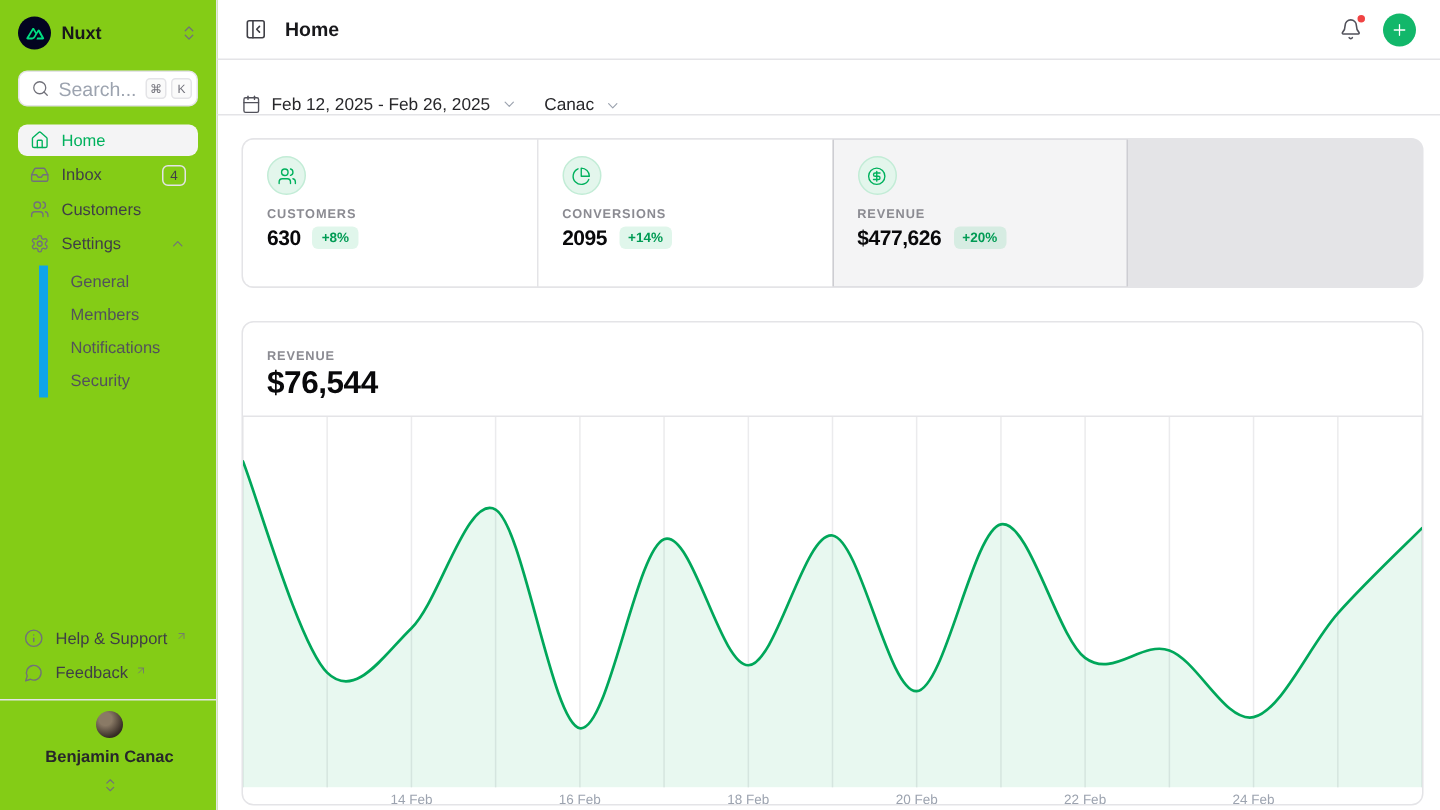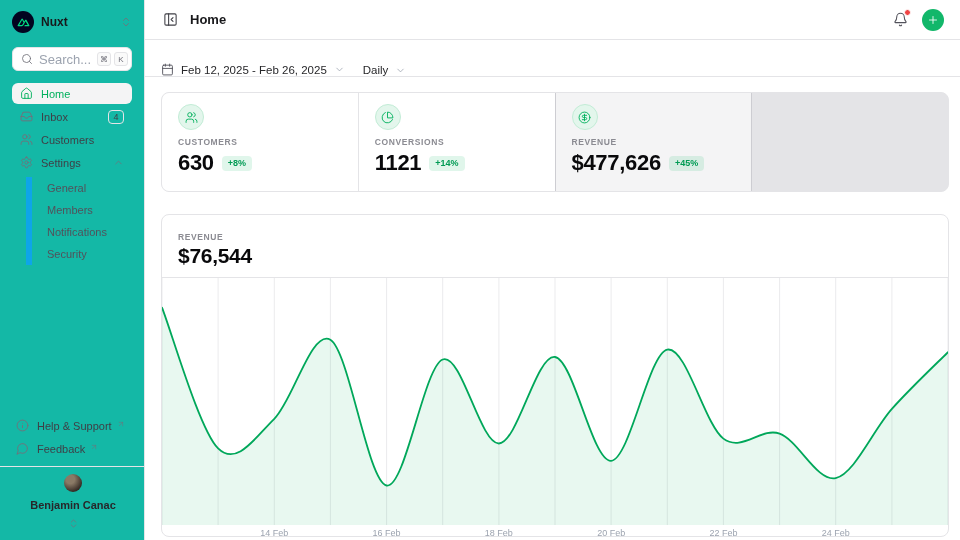--- a/index.html
+++ b/index.html
@@ -3,21 +3,21 @@
 <meta charset="utf-8">
 <style>
   * { margin:0; padding:0; box-sizing:border-box; }
   html,body { width:960px; height:540px; overflow:hidden; background:#fff;
     font-family:"Liberation Sans", sans-serif; color:#18181b; }
   svg { stroke:currentColor; fill:none; stroke-width:1.7; stroke-linecap:round; stroke-linejoin:round; flex:none; }
   .app { display:flex; width:960px; height:540px; }
 
   
   .sidebar { width:145px; border-right:1px solid #e4e4e7; display:flex; flex-direction:column;
-    padding:10px 12px 6px 12px; background:#14b8a6; }
+    padding:10px 12px 6px 12px; background:#84cc16; }
   .ws { display:flex; align-items:center; gap:7px; height:24px; margin-bottom:13px; cursor:pointer; }
   .logo { width:22px; height:22px; border-radius:50%; background:#020420; display:flex; align-items:center; justify-content:center; }
   .ws-name { font-size:12px; font-weight:700; flex:1; }
   .dim { color:#71717a; }
   .search { display:flex; align-items:center; gap:6px; height:24px; border:1px solid #e4e4e7;
     border-radius:6px; padding:0 5px 0 8px; color:#71717a; margin-bottom:12px; cursor:text; background:#fff; }
   .search .ph { flex:1; font-size:13px; color:#9ca3af; }
   .kbds { display:flex; gap:3px; }
   kbd { display:inline-flex; align-items:center; justify-content:center; min-width:14px; height:14px;
     border:1px solid #e4e4e7; border-radius:3px; background:#fafafa; font-family:"Liberation Sans",sans-serif;
@@ -70,21 +70,21 @@
 
   
   .stats { display:grid; grid-template-columns:repeat(4,1fr); gap:1px; background:#e4e4e7;
     border:1px solid #e4e4e7; border-radius:8px; overflow:hidden; height:100px; margin-bottom:22px; }
   .stat { background:#fff; padding:11px 16px 10px; cursor:pointer; position:relative; }
   .stat.selected { background:#f4f4f5; box-shadow:0 0 0 1px #cdcdd2; z-index:1; }
   .stat-ic { width:26px; height:26px; border-radius:50%; background:#e3f6ec; border:1px solid #c2ecd6;
     display:flex; align-items:center; justify-content:center; color:#00b15d; }
   .stat-label { margin-top:7px; font-size:8.5px; font-weight:600; letter-spacing:.6px; color:#8b8b92; }
   .stat-vrow { margin-top:3px; display:flex; align-items:center; gap:8px; }
-  .stat-value { font-size:22px; font-weight:700; color:#09090b; letter-spacing:-.3px; }
+  .stat-value { font-size:14px; font-weight:700; color:#09090b; letter-spacing:-.3px; }
   .delta { font-size:9px; font-weight:600; color:#009b54; background:rgba(0,177,93,.12);
     border-radius:4px; padding:2.5px 6px; }
 
   
   .chart-card { border:1px solid #e4e4e7; border-radius:8px; height:323px; overflow:hidden; background:#fff; }
   .chart-head { padding:10px 16px 9px; border-bottom:1px solid #e4e4e7; }
   .chart-value { margin-top:2px; font-size:21px; font-weight:700; color:#09090b; letter-spacing:-.3px; }
   .plot { position:relative; height:247px; }
   .plot svg { display:block; stroke:none; }
   .xaxis { position:relative; height:17px; }
@@ -237,21 +237,21 @@
             <path d="M16 2v4"></path>
             <rect x="3" y="4" width="18" height="18" rx="2"></rect>
             <path d="M3 10h18"></path>
           </svg>
         <span>Feb 12, 2025 - Feb 26, 2025</span>
         <svg class="chev" width="11" height="11" viewBox="0 0 24 24">
             <path d="m6 9 6 6 6-6"></path>
           </svg>
       </button>
       <button class="tb-btn">
-        <span>Daily</span>
+        <span>Canac</span>
         <svg class="chev" width="11" height="11" viewBox="0 0 24 24">
             <path d="m6 9 6 6 6-6"></path>
           </svg>
       </button>
     </div>
 
     <div class="content">
 
       <section class="stats">
         <div class="stat">
@@ -271,36 +271,36 @@
         </div>
         <div class="stat">
           <span class="stat-ic">
               <svg width="13" height="13" viewBox="0 0 24 24">
                 <path d="M21.21 15.89A10 10 0 1 1 8 2.83"></path>
                 <path d="M22 12A10 10 0 0 0 12 2v10z"></path>
               </svg>
             </span>
           <div class="stat-label">CONVERSIONS</div>
           <div class="stat-vrow">
-              <span class="stat-value">1121</span>
+              <span class="stat-value">2095</span>
               <span class="delta">+14%</span>
             </div>
         </div>
         <div class="stat selected">
           <span class="stat-ic">
               <svg width="13" height="13" viewBox="0 0 24 24">
                 <circle cx="12" cy="12" r="10"></circle>
                 <path d="M16 8h-6a2 2 0 1 0 0 4h4a2 2 0 1 1 0 4H8"></path>
                 <path d="M12 18V6"></path>
               </svg>
             </span>
           <div class="stat-label">REVENUE</div>
           <div class="stat-vrow">
               <span class="stat-value">$477,626</span>
-              <span class="delta">+45%</span>
+              <span class="delta">+20%</span>
             </div>
         </div>
       </section>
 
       <section class="chart-card">
         <div class="chart-head">
           <div class="stat-label">REVENUE</div>
           <div class="chart-value">$76,544</div>
         </div>
         <div class="plot" id="plot">

